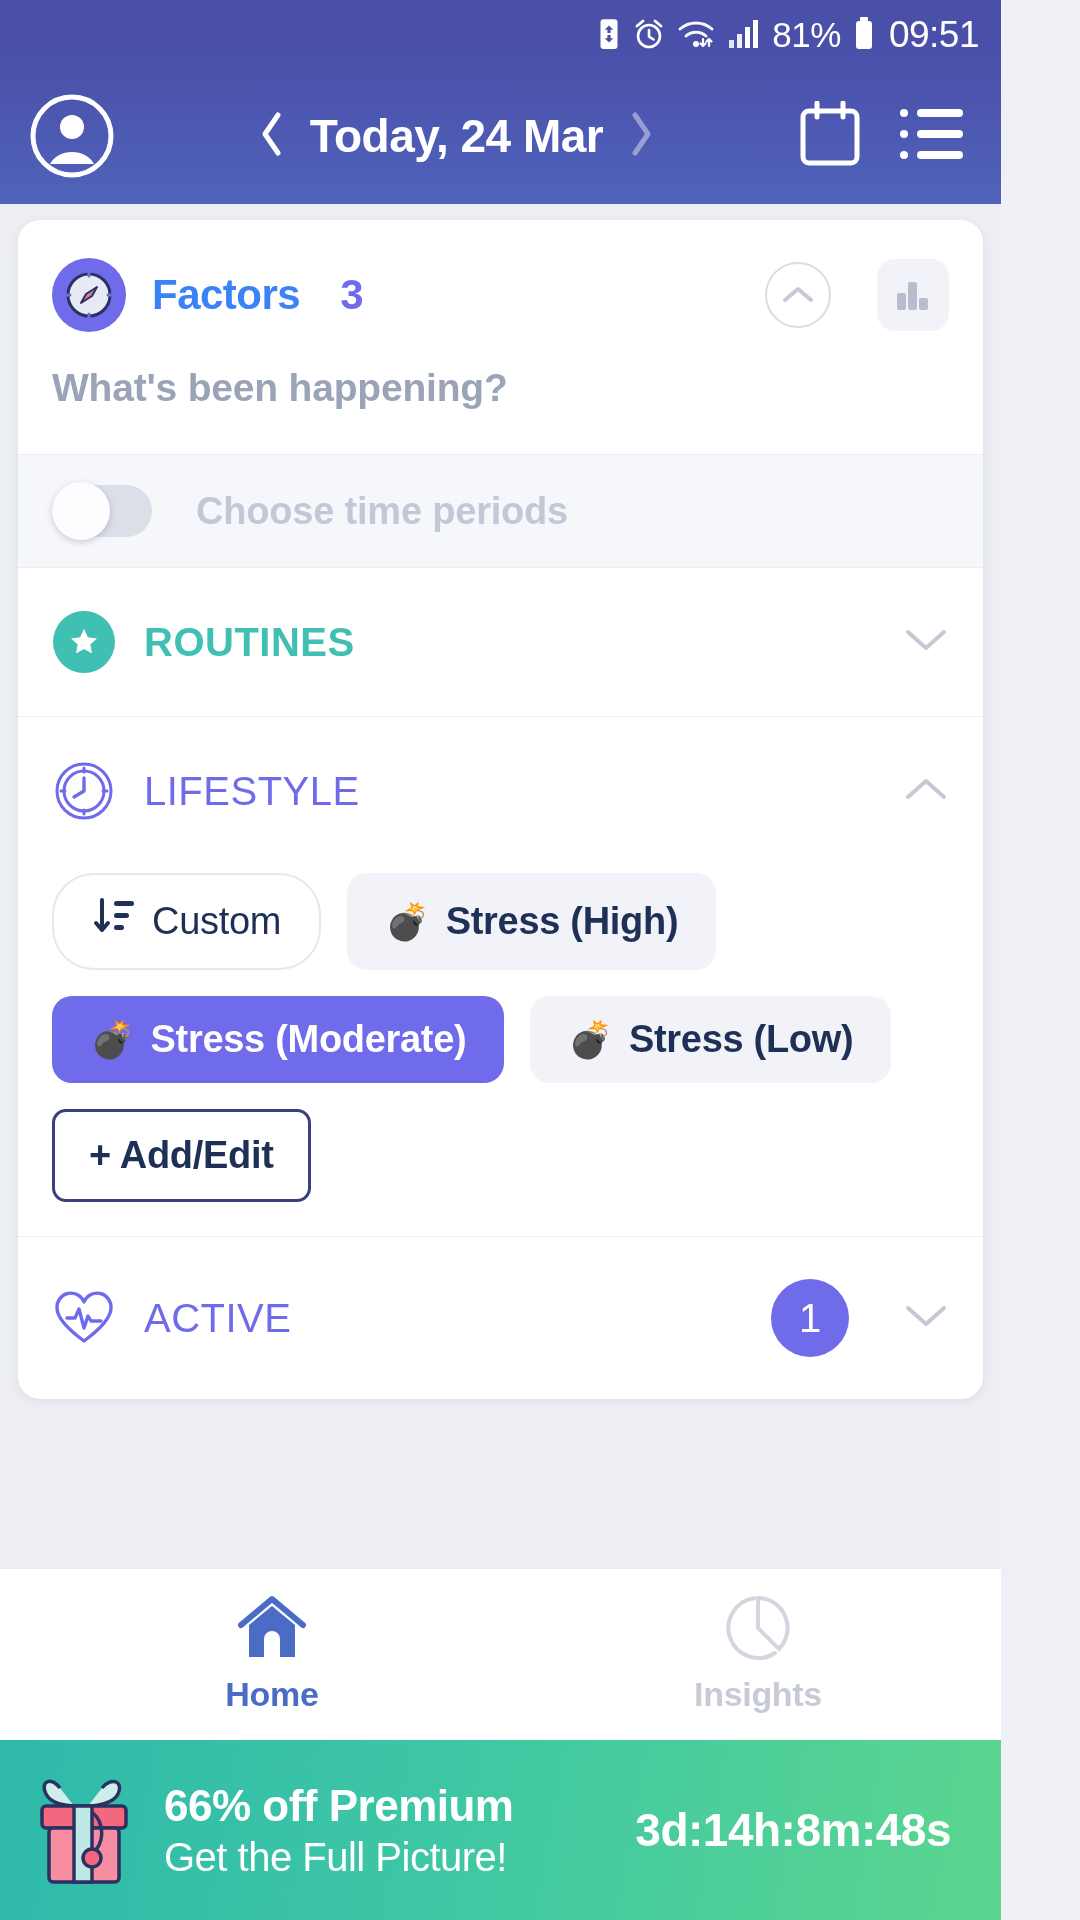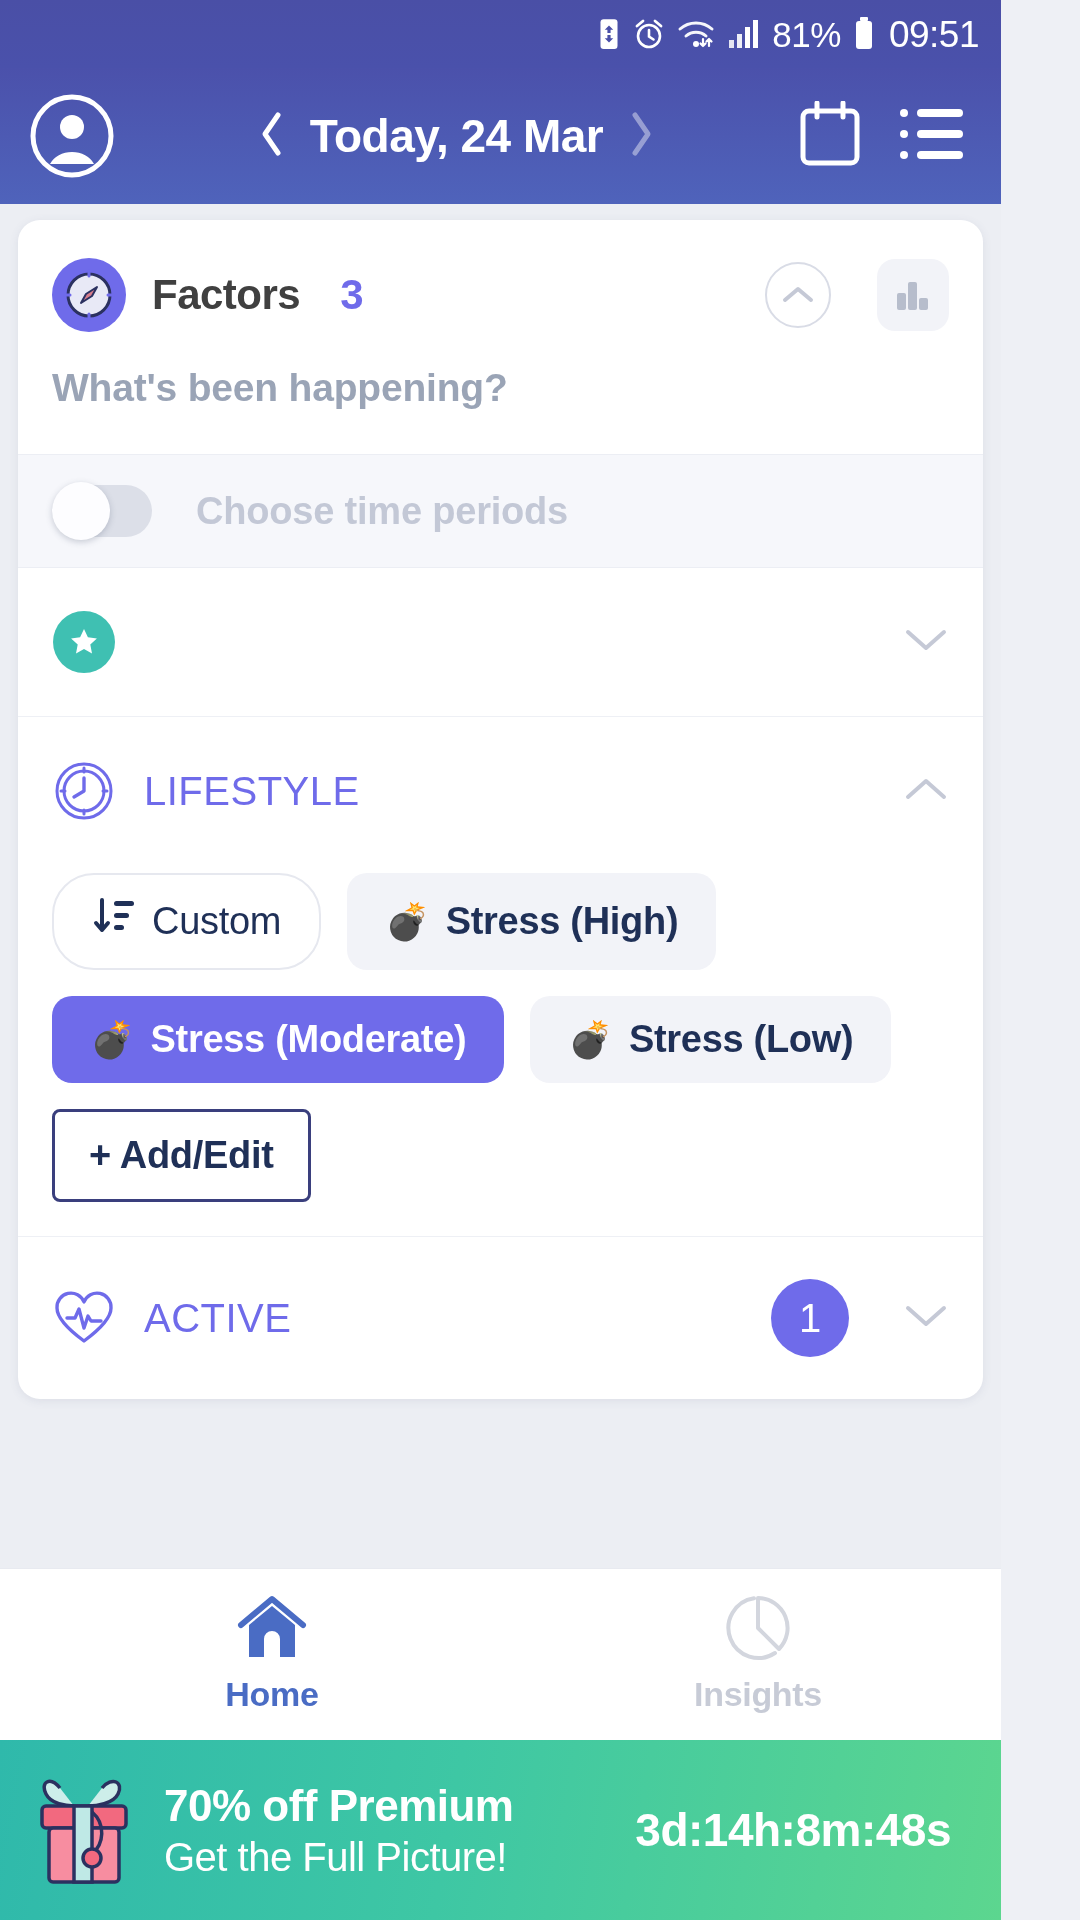--- a/index.html
+++ b/index.html
@@ -102,21 +102,21 @@
   }
   .compass-badge {
     width: 74px; height: 74px; border-radius: 50%;
     background: #6f6bea;
     display: flex; align-items: center; justify-content: center;
     flex: 0 0 auto;
   }
   .card-title {
     font-size: 42px;
     font-weight: 700;
-    color: #404040;
+    color: #3b82f6;
     letter-spacing: -0.5px;
   }
   .card-count {
     font-size: 42px;
     font-weight: 700;
     color: #6f6bea;
     margin-left: 14px;
   }
   .head-spacer { flex: 1 1 auto; }
   .collapse-circle {
@@ -243,21 +243,21 @@
   .chip.selected {
     background: #6f6bea;
     color: #ffffff;
     border-radius: 20px;
   }
   .chip-emoji { font-size: 36px; line-height: 1; }
   .chip.addedit {
     background: #ffffff;
     border: 3px solid #3a3f7d;
     color: #1f3057;
-    border-radius: 8px;
+    border-radius: 14px;
     font-weight: 700;
     padding: 22px 34px;
   }
   .chip-row { display:flex; gap:26px; width:100%; }
 
   
   .bottomnav {
     flex: 0 0 auto;
     height: 172px;
     background: #ffffff;
@@ -425,20 +425,21 @@
       </div>
 
       <div class="section-row">
         <div class="sec-icon">
           <div class="star-circle">
             <svg width="34" height="34" viewBox="0 0 34 34">
                 <path d="M17 4 l3.9 8.2 9 1.2 -6.6 6.2 1.7 8.9 -8-4.4 -8 4.4 1.7-8.9 -6.6-6.2 9-1.2 z" fill="#ffffff"></path>
               </svg>
           </div>
         </div>
+        <span class="sec-label teal">ROUTINES</span>
         <div class="sec-spacer"></div>
         <span>
           <svg width="46" height="28" viewBox="0 0 46 28">
               <path d="M5 6 L23 22 L41 6" stroke="#c5c9d6" stroke-width="4" fill="none" stroke-linecap="round" stroke-linejoin="round"></path>
             </svg>
         </span>
       </div>
 
       <div class="divider"></div>
 
@@ -544,19 +545,19 @@
         <path d="M30 20 C20 8 10 14 16 26 C21 36 36 38 44 38" fill="#cdeeea" stroke="#2b3160" stroke-width="3.5" stroke-linejoin="round"></path>
         <path d="M72 20 C82 8 94 14 88 26 C83 36 66 38 58 38" fill="#cdeeea" stroke="#2b3160" stroke-width="3.5" stroke-linejoin="round"></path>
         <rect x="12" y="38" width="84" height="22" rx="4" fill="#f2697f" stroke="#2b3160" stroke-width="3.5"></rect>
         <rect x="19" y="60" width="70" height="54" rx="4" fill="#f78da0" stroke="#2b3160" stroke-width="3.5"></rect>
         <rect x="44" y="38" width="18" height="76" fill="#bfe9e6" stroke="#2b3160" stroke-width="3.5"></rect>
         <path d="M62 44 C76 56 74 76 62 86" fill="none" stroke="#2b3160" stroke-width="3.5"></path>
         <circle cx="62" cy="90" r="9" fill="#f2697f" stroke="#2b3160" stroke-width="3.5"></circle>
       </svg>
     </span>
     <div class="promo-text">
-      <div class="promo-line1">70% off Premium</div>
+      <div class="promo-line1">66% off Premium</div>
       <div class="promo-line2">Get the Full Picture!</div>
     </div>
     <div class="promo-timer">3d:14h:8m:48s</div>
   </div>
 
 </div>
 
 </body></html>

